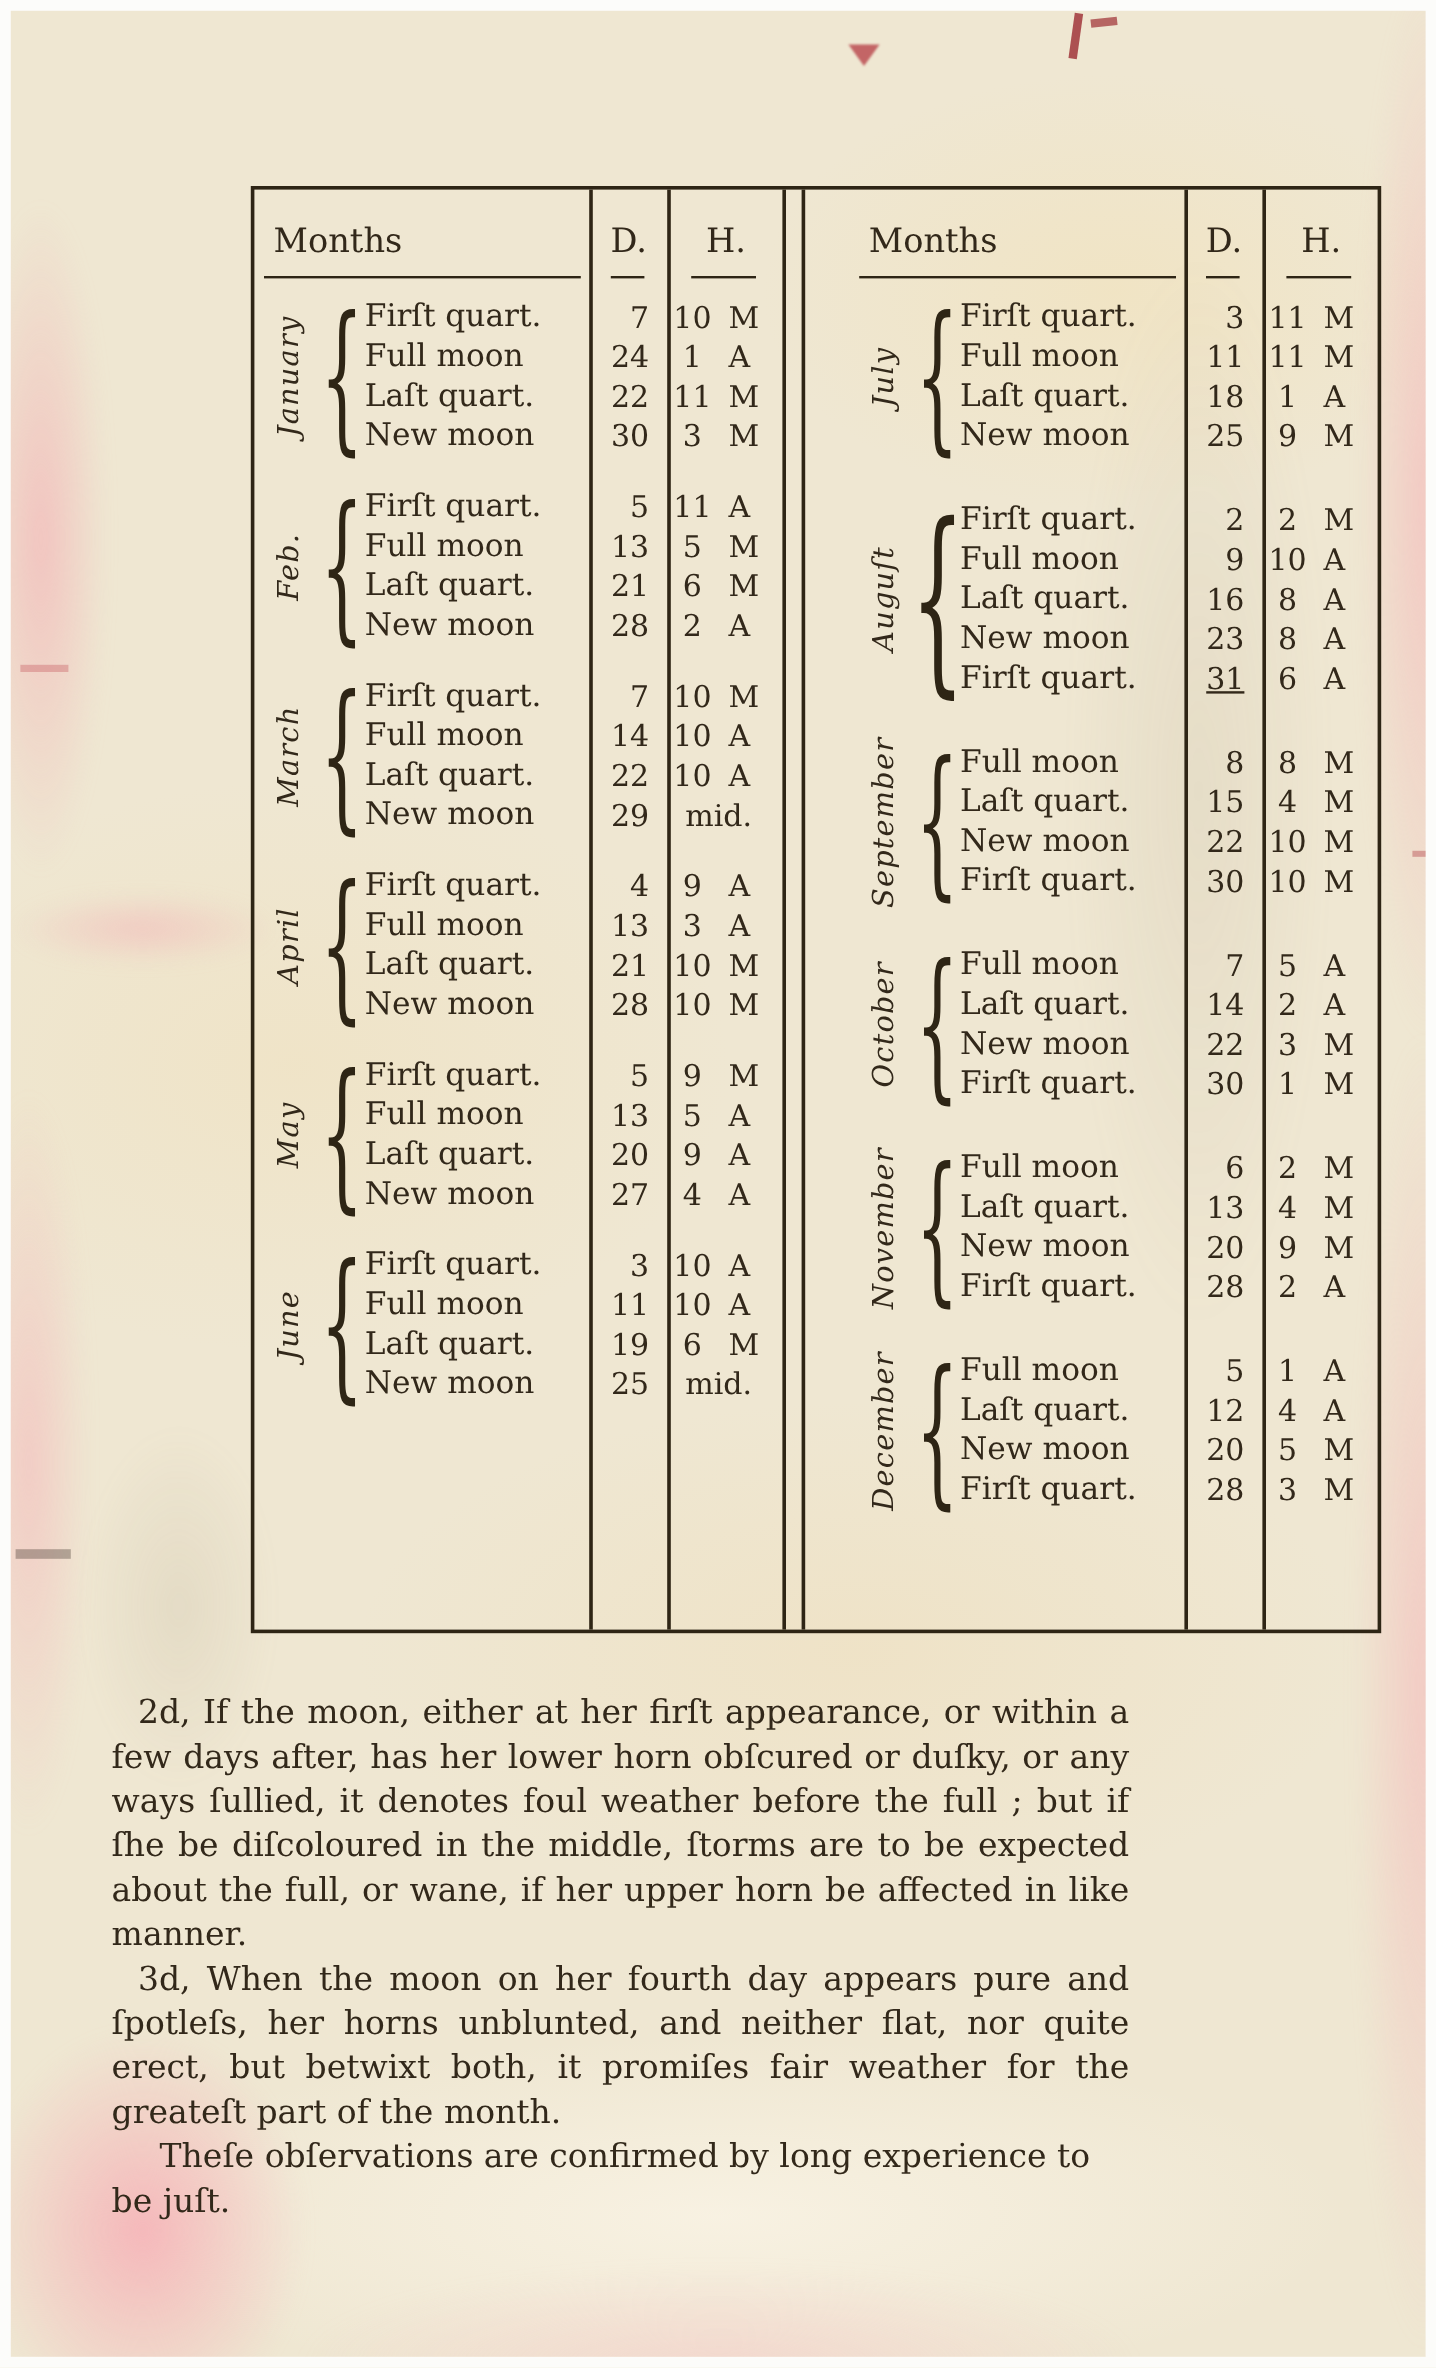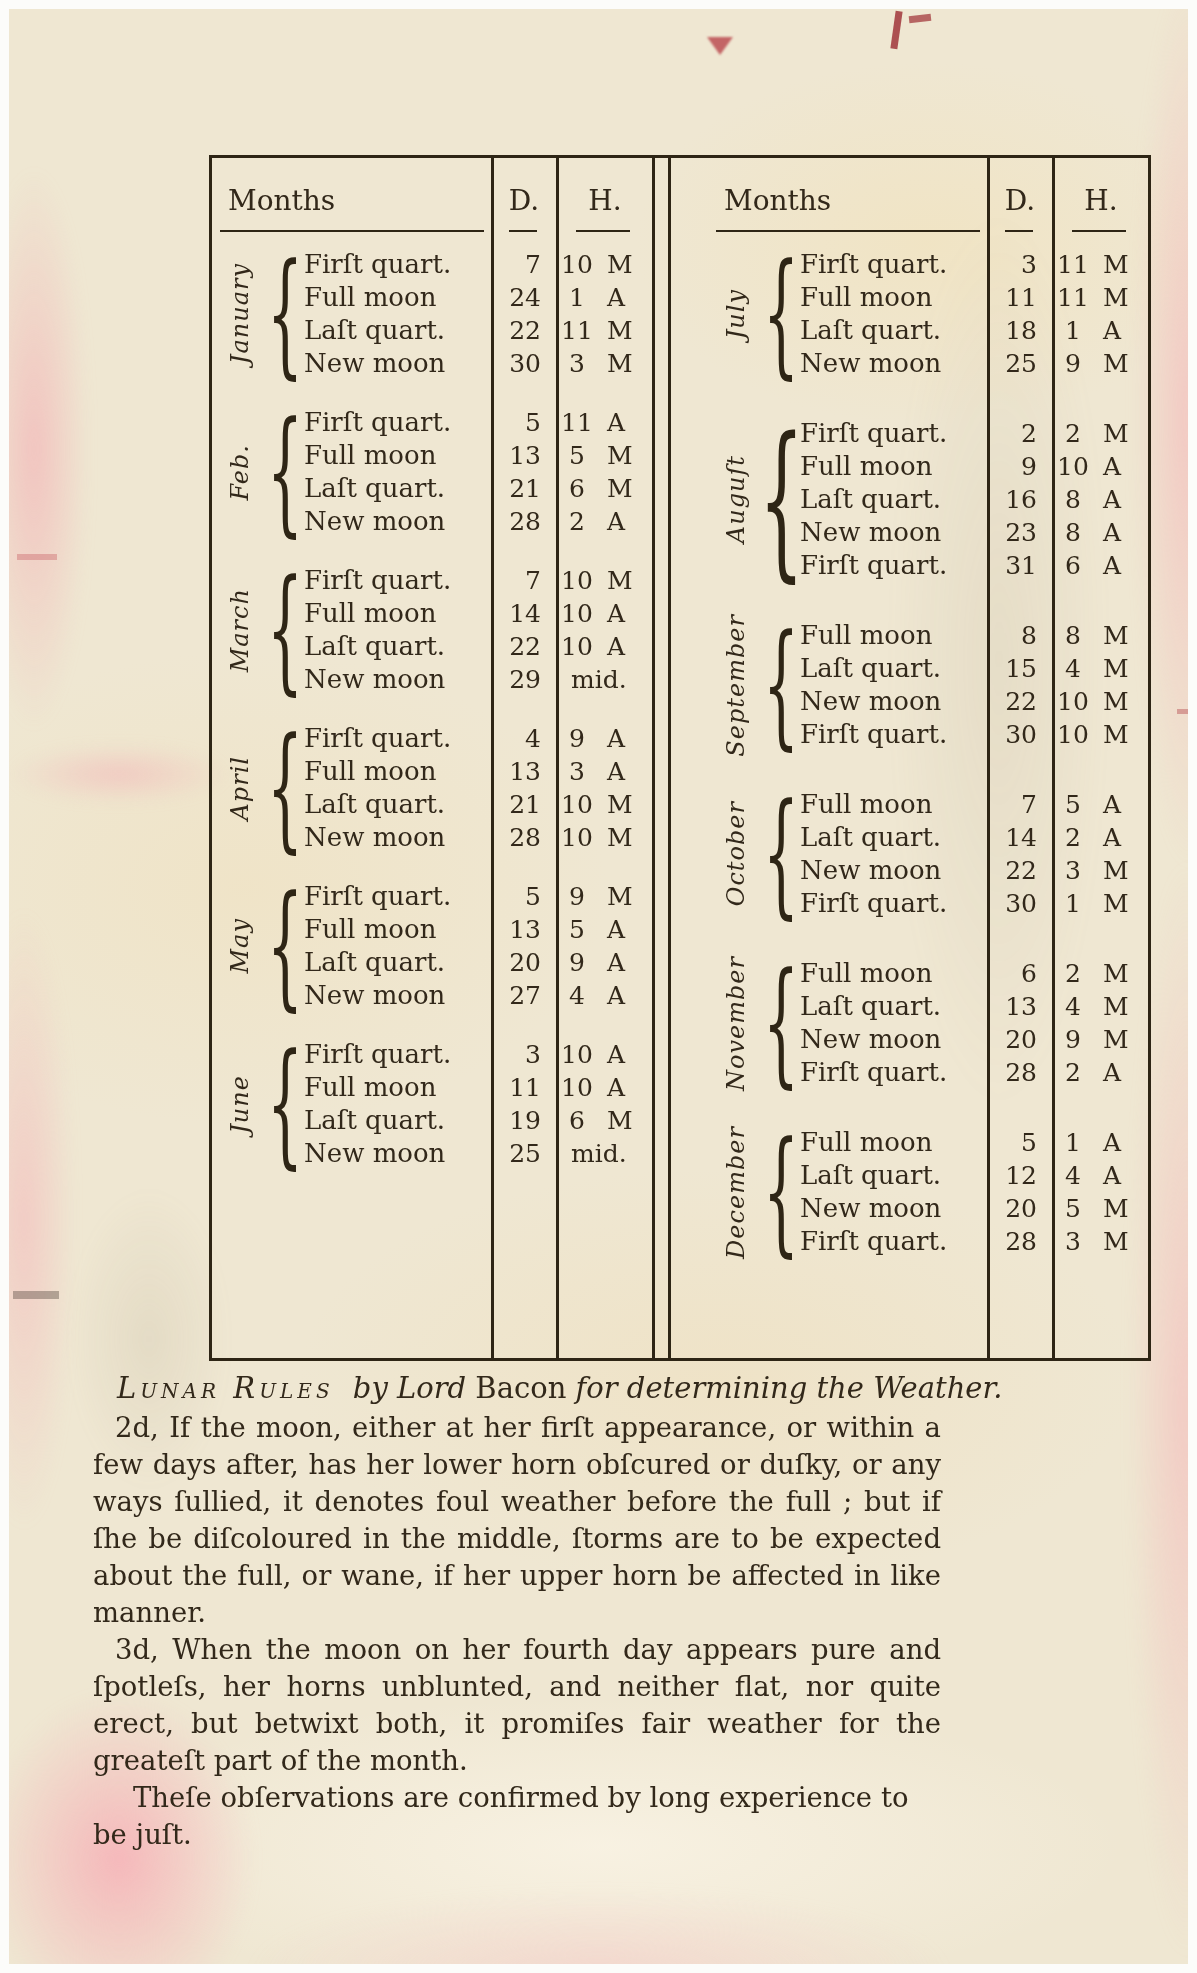--- a/index.html
+++ b/index.html
@@ -378,21 +378,21 @@
               <span class="hn">8</span>
               <span class="hl">A</span>
             </div>
             <div class="phase" style="grid-area: 4 / 3;">New moon</div>
             <div class="day" style="grid-area: 4 / 4;">23</div>
             <div class="hour" style="grid-area: 4 / 5;">
               <span class="hn">8</span>
               <span class="hl">A</span>
             </div>
             <div class="phase" style="grid-area: 5 / 3;">Firſt quart.</div>
-            <div class="day" style="grid-area: 5 / 4;">31</div>
+            <div class="day" style="grid-area: 5 / 4; text-decoration: underline;">31</div>
             <div class="hour" style="grid-area: 5 / 5;">
               <span class="hn">6</span>
               <span class="hl">A</span>
             </div>
           </div>
           <div class="month-group" style="grid-template-rows: repeat(4, 33px);">
             <div class="month-name" style="grid-area: 1 / 1 / span 4;">September</div>
             <div class="brace" style="grid-area: 1 / 2 / span 4;">
               <span style="font-size: 135px;">{</span>
             </div>
@@ -509,26 +509,20 @@
             <div class="hour" style="grid-area: 4 / 5;">
               <span class="hn">3</span>
               <span class="hl">M</span>
             </div>
           </div>
         </div>
     </div>
 
   </div>
 
-  <div class="rules-heading">
-    <span class="sc it">Lunar Rules</span>
-    <span class="it">by Lord</span>
-    <span class="rm">Bacon</span>
-    <span class="it">for determining the Weather.</span>
-  </div>
 
   <div class="rules-body">
     <p class="indent clear">2d, If the moon, either at her firſt appearance, or within a few days after, has her lower horn obſcured or duſky, or any ways ſullied, it denotes foul weather before the full ; but if ſhe be diſcoloured in the middle, ſtorms are to be expected about the full, or wane, if her upper horn be affected in like manner.</p>
     <p class="indent">3d, When the moon on her fourth day appears pure and ſpotleſs, her horns unblunted, and neither flat, nor quite erect, but betwixt both, it promiſes fair weather for the greateſt part of the month.</p>
     <p class="closing">Theſe obſervations are confirmed by long experience to be juſt.</p>
   </div>
 
 </div>
 
 </body></html>

